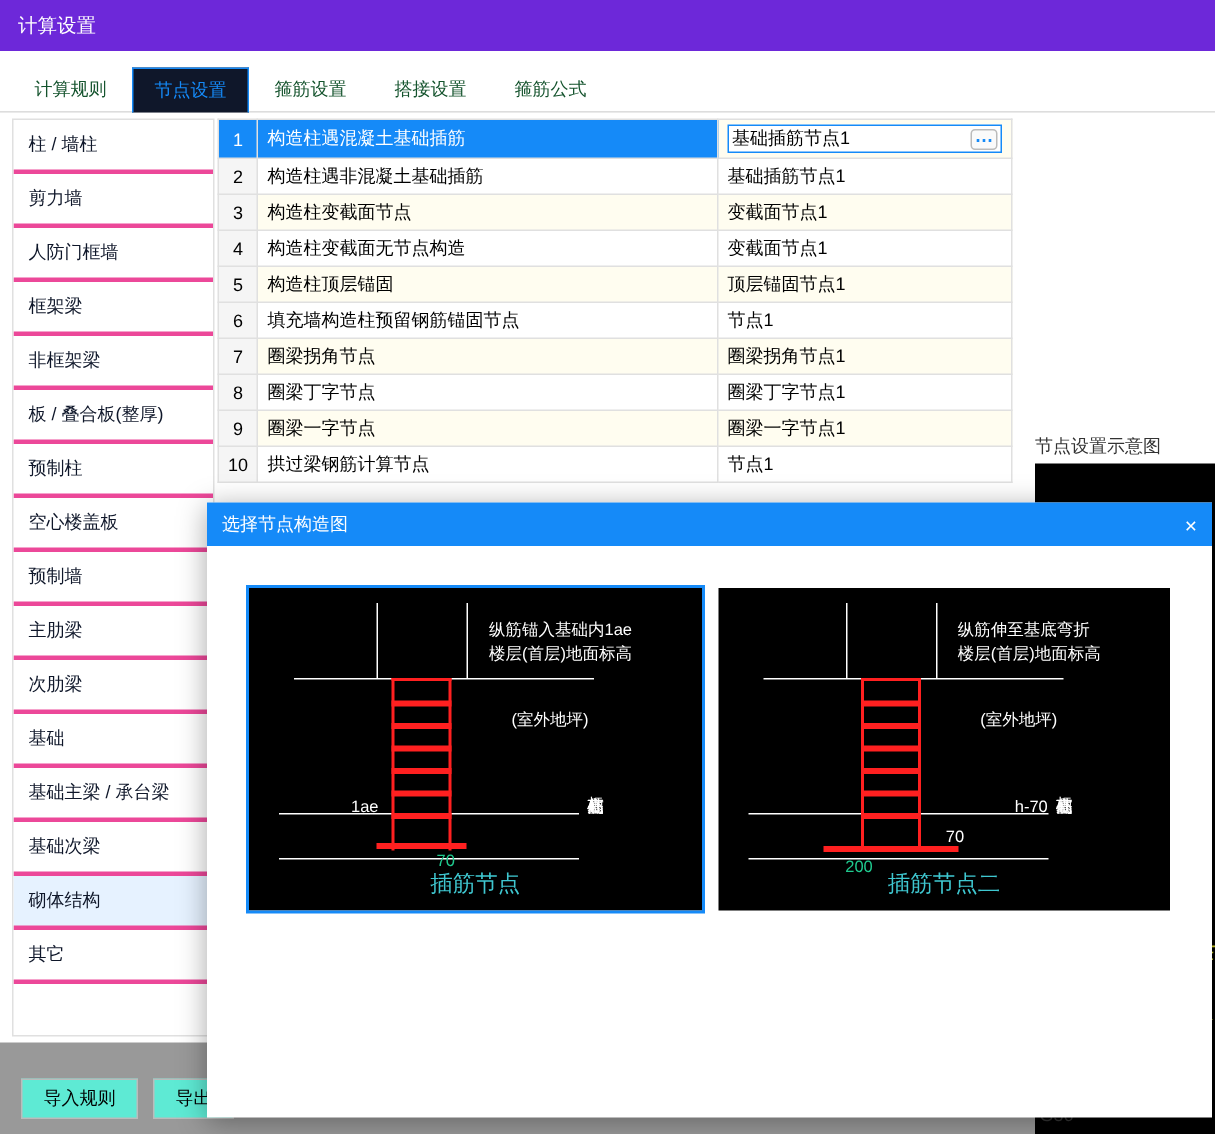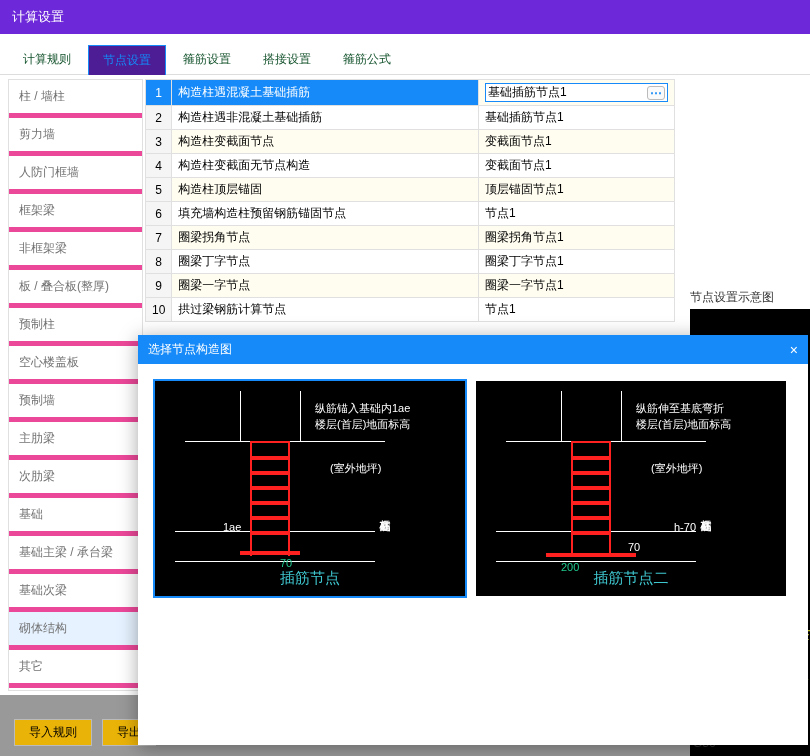--- a/index.html
+++ b/index.html
@@ -31,37 +31,37 @@
     color: #14532d;
     border: 1px solid transparent;
     border-bottom: none;
     cursor: pointer;
   }
   .tab.active {
     border-color: #158AF8;
     color: #158AF8;
     position: relative;
     top: 1px;
-    background: #4c1d95;
+    background: #0f172a;
   }
   .main-area {
     display: flex;
     background: #fff;
     height: 620px;
   }
   .left-panel {
     width: 135px;
     border: 1px solid #e0e0e0;
     margin: 4px 2px 4px 8px;
     overflow-y: auto;
   }
   .left-item {
     padding: 8px 10px;
-    color: #737373;
-    border-bottom: 5px solid #ec4899;
+    color: #0f172a;
+    border-bottom: 3px solid #ec4899;
     cursor: pointer;
     font-size: 12px;
   }
   .left-item.selected { background: #e6f2ff; }
   .right-panel {
     flex: 1;
     margin: 4px 0;
     position: relative;
   }
   .grid {
@@ -110,21 +110,21 @@
   .modal {
     position:absolute;top:335px;left:138px;width:670px;height:410px;
     background:#fff;box-shadow:0 3px 18px rgba(0,0,0,.35);z-index:50;
   }
   .modal-title{
     background:#158AF8;color:#fff;padding:6px 10px;
     display:flex;justify-content:space-between;align-items:center;
   }
   .close-x{cursor:pointer;font-size:14px;}
   .modal-body{
-    padding:17px;display:flex;gap:11px;background:#fff;
+    padding:28px;display:flex;gap:11px;background:#fff;
     height:calc(100% - 30px);overflow:auto;
   }
   .diagram-card{
     width:310px;height:215px;background:#000;position:relative;
   }
   .diagram-card.sel{outline:2px solid #158AF8;}
   .dc-text{position:absolute;color:#fff;font-size:11px;white-space:pre;}
   .dc-green{color:#1fc98e;}
   .dc-caption{
     position:absolute;bottom:8px;left:50%;transform:translateX(-50%);
@@ -133,21 +133,21 @@
   .rebar-shape{
     position:absolute;border:2px solid #ff2020;
   }
   .white-line{position:absolute;background:#fff;}
   
   .marker{position:absolute;z-index:60;pointer-events:none;}
   .bottom-buttons{
     position:absolute;bottom:10px;left:14px;display:flex;gap:10px;
   }
   .btn{
-    padding:4px 14px;border:1px solid #bbb;background:#eab308;font-size:12px;
+    padding:4px 14px;border:1px solid #bbb;background:#5eead4;font-size:12px;
     cursor:pointer;
   }
   .partial-la{
     position:absolute;right:-1px;top:548px;color:#d7d72a;font-size:14px;
     font-style:italic;background:#000;padding:0 1px;
   }
   .partial-anchor{
     position:absolute;right:-1px;top:596px;color:#d7d72a;font-size:14px;
     background:#000;padding:0 2px;
   }

